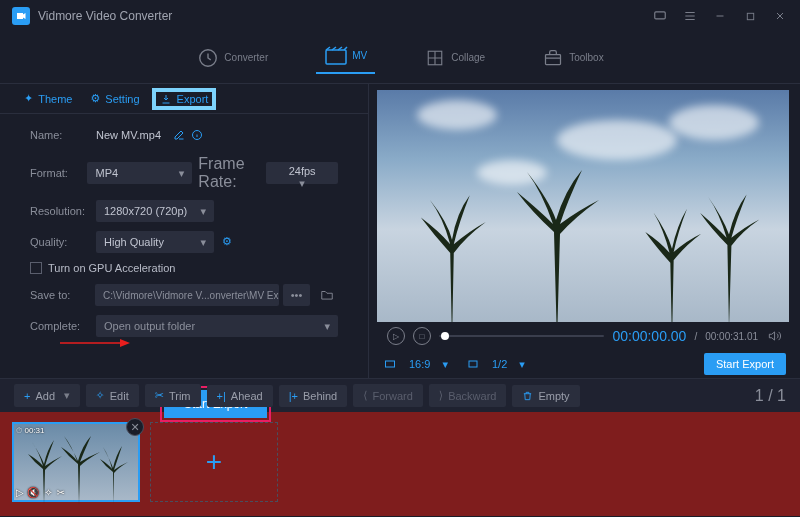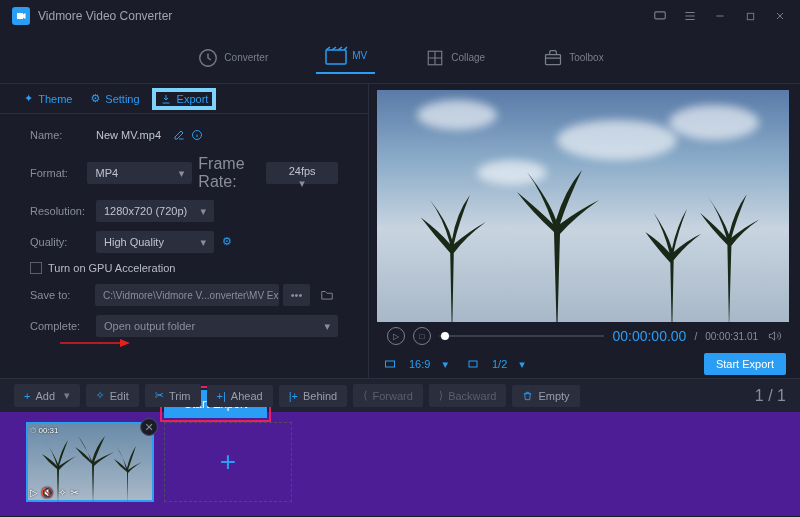--- a/index.html
+++ b/index.html
@@ -56,21 +56,21 @@
 .vol-icon { color:#8a8e9a; width:16px; cursor:pointer; }
 .ctrl-row { height:28px; display:flex; align-items:center; padding:0 14px; gap:8px; }
 .ratio-ctrl { display:flex; align-items:flex-start; gap:12px; color:#2a9df4; font-size:11px; cursor:pointer; }
 .start-export2 { background:#2a9df4; color:#fff; padding:5px 12px; font-size:11px; cursor:pointer; margin-left:auto; border-radius:2px; }
 .toolbar { height:34px; display:flex; align-items:center; padding:0 14px; gap:6px; border-top:1px solid #2a2e3d; background:#1f2230; }
 .tool-btn { background:#2a2e3d; color:#9a9eaa; padding:5px 10px; font-size:11px; display:flex; align-items:center; gap:5px; cursor:pointer; border-radius:2px; }
 .tool-btn .ic { color:#2a9df4; font-size:11px; }
 .tool-btn.disabled { color:#5a5e6d; }
 .tool-btn.disabled .ic { color:#5a5e6d; }
 .page-ind { margin-left:auto; color:#8a8e9a; font-size:16px; }
-.timeline { height:104px; padding:10px 26px; display:flex; gap:10px; background:#4c1d95; }
+.timeline { height:104px; padding:10px 12px; display:flex; gap:10px; background:#7f1d1d; }
 .thumb { width:128px; height:80px; border:2px solid #2a9df4; position:relative; background:linear-gradient(180deg,#6a8ba8 0%,#a8b8c8 100%); cursor:pointer; }
 .thumb-close { position:absolute; right:-6px; top:-6px; width:18px; height:18px; background:#1a1d29; border:1px solid #4a4e5d; border-radius:50%; display:flex; align-items:center; justify-content:center; color:#8a8e9a; font-size:11px; cursor:pointer; }
 .thumb-dur { position:absolute; left:2px; top:2px; color:#fff; font-size:8px; text-shadow:0 0 2px #000; }
 .thumb-ctrls { position:absolute; bottom:2px; left:2px; display:flex; gap:4px; }
 .thumb-ctrls span { color:#fff; font-size:10px; text-shadow:0 0 2px #000; cursor:pointer; }
 .add-slot { width:128px; height:80px; border:1px dashed #4a4e5d; display:flex; align-items:center; justify-content:center; color:#2a9df4; font-size:28px; cursor:pointer; }
 svg { display:block; }
 </style>
 </head>
 <body>

